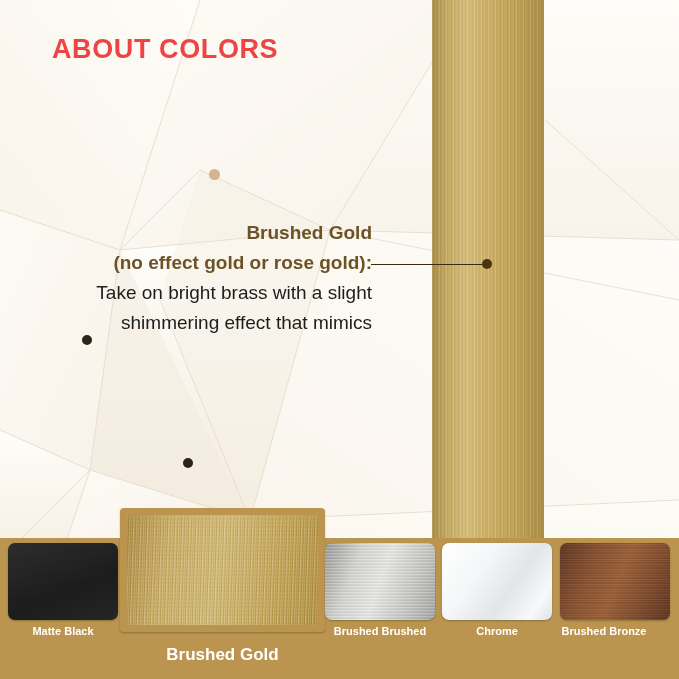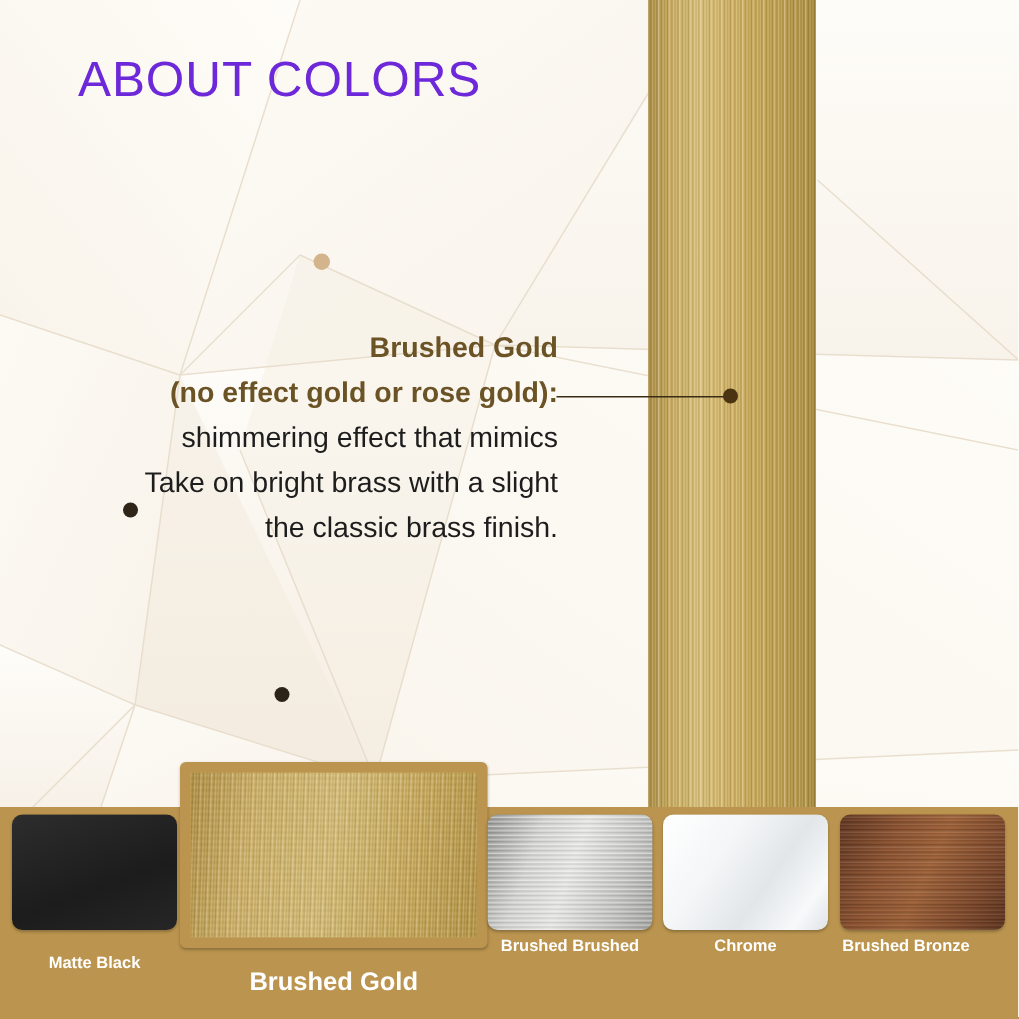--- a/index.html
+++ b/index.html
@@ -22,24 +22,24 @@
     left: 0; top: 0;
     width: 679px;
     height: 679px;
   }
 
   
   .headline {
     position: absolute;
     left: 52px;
     top: 34px;
-    font-size: 33px;
-    font-weight: normal;
+    font-size: 27px;
+    font-weight: bold;
     letter-spacing: 0.6px;
-    color: #6d28d9;
+    color: #ef4444;
     white-space: nowrap;
   }
 
   
   .callout {
     position: absolute;
     left: 36px;
     top: 218px;
     width: 336px;
     text-align: right;
@@ -168,21 +168,21 @@
     font-weight: bold;
     white-space: nowrap;
   }
 
   .sw-black {
     left: 8px; top: 543px;
     width: 110px; height: 77px;
     background: #232323;
     background-image: linear-gradient(160deg, #2d2d2d 0%, #1c1c1c 60%, #262626 100%);
   }
-  .lb-black { left: 8px; top: 625px; width: 110px; margin-top: 11px; }
+  .lb-black { left: 8px; top: 625px; width: 110px; }
 
   .sw-gold-big {
     left: 120px; top: 508px;
     width: 205px; height: 124px;
     border-radius: 4px;
     border: 7px solid #bb954f;
     box-sizing: border-box;
   }
   .lb-gold-big {
     left: 120px; top: 645px; width: 205px;
@@ -275,23 +275,22 @@
     </g>
   </svg>
 
   <div class="headline">ABOUT COLORS</div>
 
   <div class="gold-bar brushed-vert"></div>
 
   <div class="callout">
     <span class="bold-line">Brushed Gold</span>
     <span class="bold-line">(no effect gold or rose gold):</span>
+    <span class="body-line">Take on bright brass with a slight</span>
     <span class="body-line">shimmering effect that mimics</span>
-    <span class="body-line">Take on bright brass with a slight</span>
-    <span class="body-line">the classic brass finish.</span>
   </div>
 
   <div class="leader-line"></div>
   <div class="leader-dot"></div>
 
   <div class="dot dot-tan"></div>
   <div class="dot dot-dark-1"></div>
   <div class="dot dot-dark-2"></div>
 
   <div class="bottom-bar"></div>

